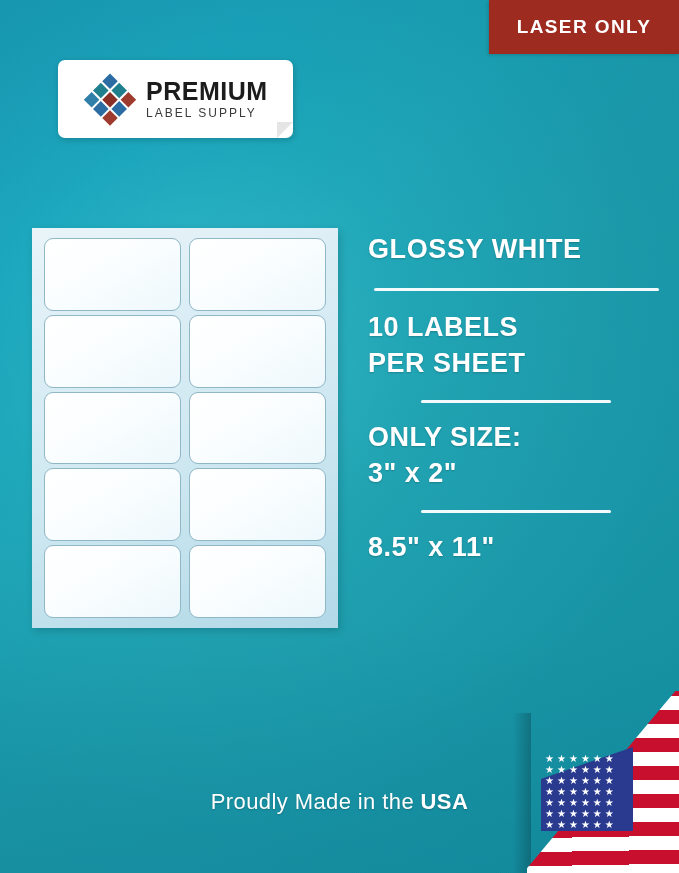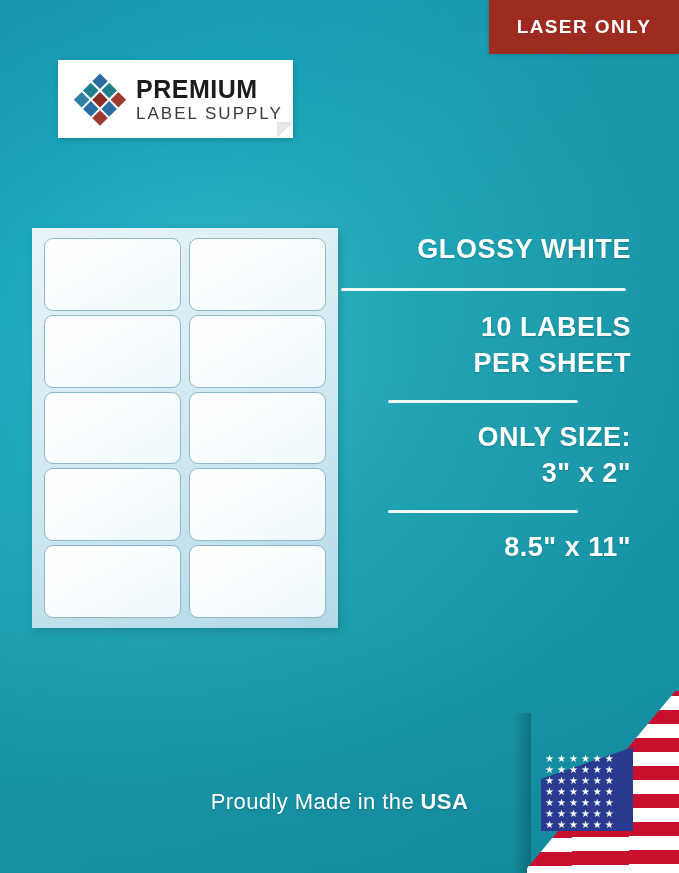--- a/index.html
+++ b/index.html
@@ -52,25 +52,25 @@
   }
 
   
   .logo-card {
     position: absolute;
     left: 58px;
     top: 60px;
     width: 235px;
     height: 78px;
     background: #ffffff;
-    border-radius: 0;
+    border-radius: 7px;
     box-shadow: 1px 2px 6px rgba(0,0,0,0.18);
     display: flex;
     align-items: center;
-    padding-left: 14px;
+    padding-left: 24px;
     box-sizing: border-box;
   }
   .logo-mark {
     width: 56px;
     height: 56px;
     position: relative;
     flex: 0 0 auto;
     margin-right: 8px;
   }
   .logo-text {
@@ -79,21 +79,21 @@
     justify-content: center;
     line-height: 1.0;
   }
   .logo-text .l1 {
     font-weight: bold;
     font-size: 25px;
     letter-spacing: 0.5px;
     color: #1c1c1c;
   }
   .logo-text .l2 {
-    font-size: 17px;
+    font-size: 12px;
     letter-spacing: 2.0px;
     color: #3a3a3a;
     margin-top: 3px;
   }
   
   .logo-fold {
     position: absolute;
     right: 0;
     bottom: 0;
     width: 0;
@@ -133,24 +133,24 @@
     color: #ffffff;
     font-weight: bold;
     font-size: 16.5px;
     line-height: 1.45;
     text-shadow: 0 1px 2px rgba(0,0,0,0.18);
   }
 
   
   .info {
     position: absolute;
-    left: 335px;
+    left: 368px;
     top: 232px;
     width: 296px;
-    text-align: right;
+    text-align: left;
     color: #ffffff;
     text-shadow: 0 1px 2px rgba(0,0,0,0.20);
   }
   .info .headline {
     font-weight: bold;
     font-size: 27px;
     letter-spacing: 0.6px;
     line-height: 1.33;
   }
   .rule {

